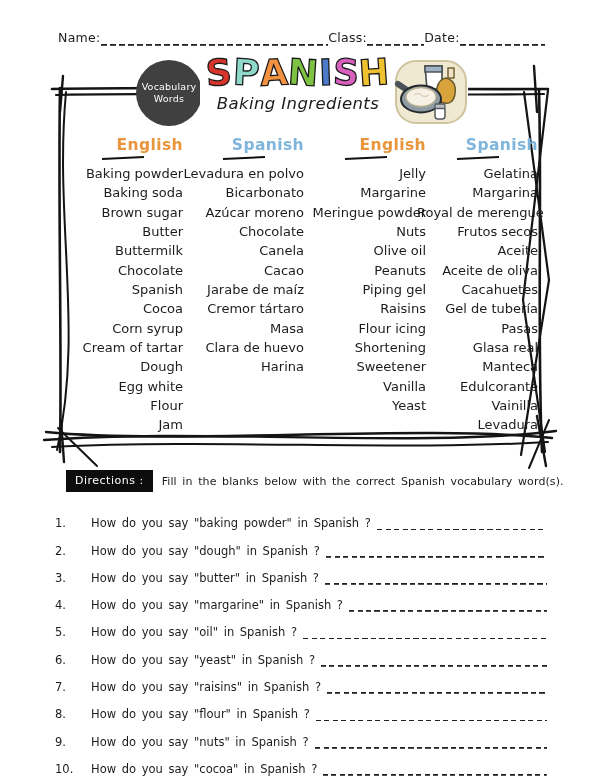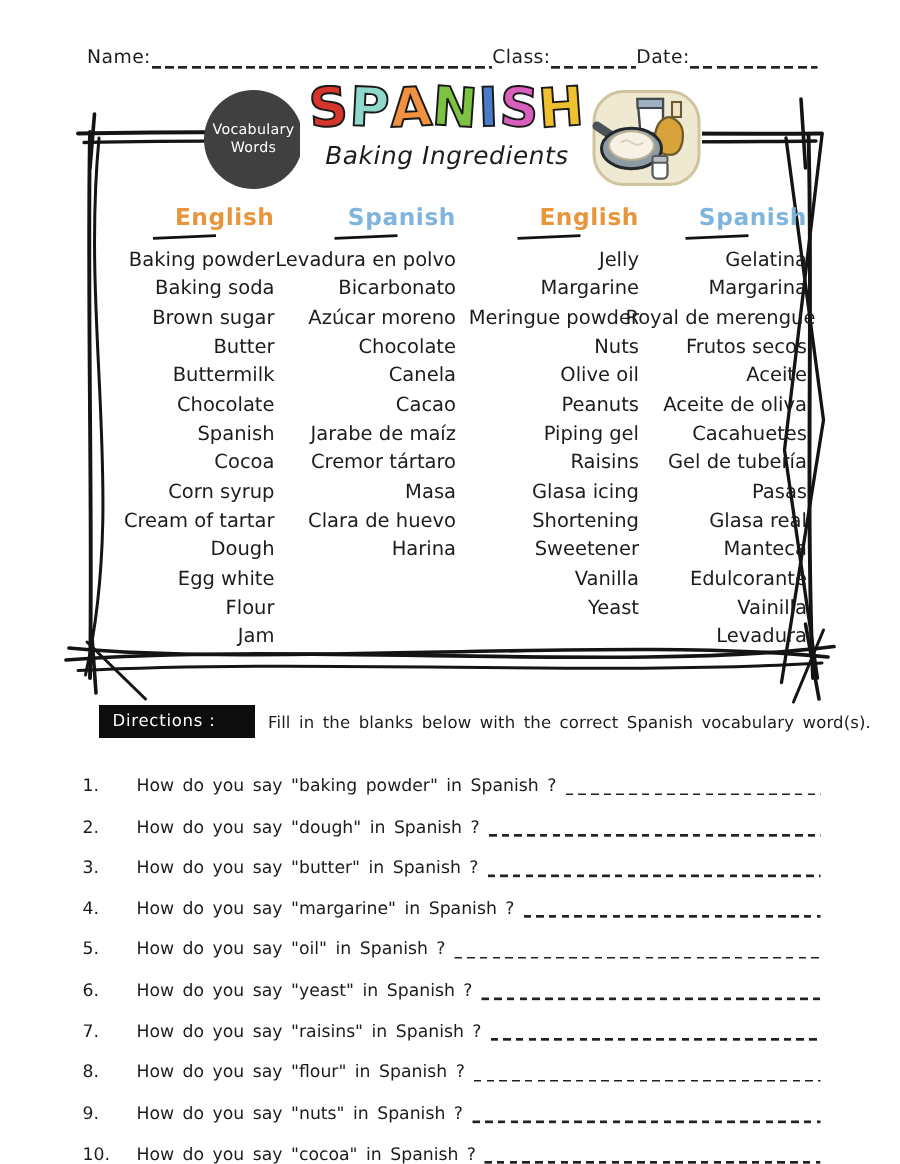--- a/index.html
+++ b/index.html
@@ -36,21 +36,21 @@
   .subtitle{font-size:16.5px;margin-top:3px;letter-spacing:.4px;font-weight:500;font-style:italic;}
   .clipart{position:absolute;left:394px;top:58px;z-index:2;background:#fff;}
   
   .vocab-grid{position:absolute;left:60px;top:136px;width:490px;height:312px;z-index:2;}
   .vcol{position:absolute;top:0;width:121px;text-align:right;}
   .vhead{font-size:15.5px;font-weight:bold;letter-spacing:.4px;height:20px;}
   .vunder{width:42px;border-bottom:2px solid #111;margin:1px auto 5px auto;transform:rotate(-2.5deg);}
   .vword{font-size:13px;line-height:19.35px;white-space:nowrap;}
   
   .directions{position:absolute;left:66px;top:470px;width:480px;display:flex;align-items:center;z-index:2;}
-  .dir-badge{background:#0d0d0d;color:#fff;font-size:11px;padding:4px 26px 5px 9px;letter-spacing:.5px;white-space:nowrap;}
+  .dir-badge{background:#0d0d0d;color:#fff;font-size:11px;padding:4px 9px 5px 9px;letter-spacing:.5px;white-space:nowrap;}
   .dir-text{font-size:11px;margin-left:9px;white-space:nowrap;word-spacing:2px;letter-spacing:.1px;}
   
   .questions{position:absolute;left:55px;top:505px;width:492px;z-index:2;}
   .qrow{display:flex;align-items:flex-end;height:27.3px;}
   .qnum{width:36px;font-size:11.5px;margin-bottom:2px;}
   .qtext{font-size:11.5px;white-space:nowrap;word-spacing:2px;margin-bottom:2px;}
   .blank{
     flex:1;height:13px;margin-left:6px;margin-bottom:2px;
     background:repeating-linear-gradient(90deg,#222 0 5px,transparent 5px 8.5px) bottom/100% 1.8px no-repeat;
   }
@@ -161,21 +161,21 @@
       <div class="vhead" style="color: rgb(232, 149, 59);">English</div>
       <div class="vunder"></div>
       <div class="vword">Jelly</div>
       <div class="vword">Margarine</div>
       <div class="vword">Meringue powder</div>
       <div class="vword">Nuts</div>
       <div class="vword">Olive oil</div>
       <div class="vword">Peanuts</div>
       <div class="vword">Piping gel</div>
       <div class="vword">Raisins</div>
-      <div class="vword">Glasa icing</div>
+      <div class="vword">Flour icing</div>
       <div class="vword">Shortening</div>
       <div class="vword">Sweetener</div>
       <div class="vword">Vanilla</div>
       <div class="vword">Yeast</div>
     </div>
     <div class="vcol" style="left: 357px;">
       <div class="vhead" style="color: rgb(127, 181, 220);">Spanish</div>
       <div class="vunder"></div>
       <div class="vword">Gelatina</div>
       <div class="vword">Margarina</div>

